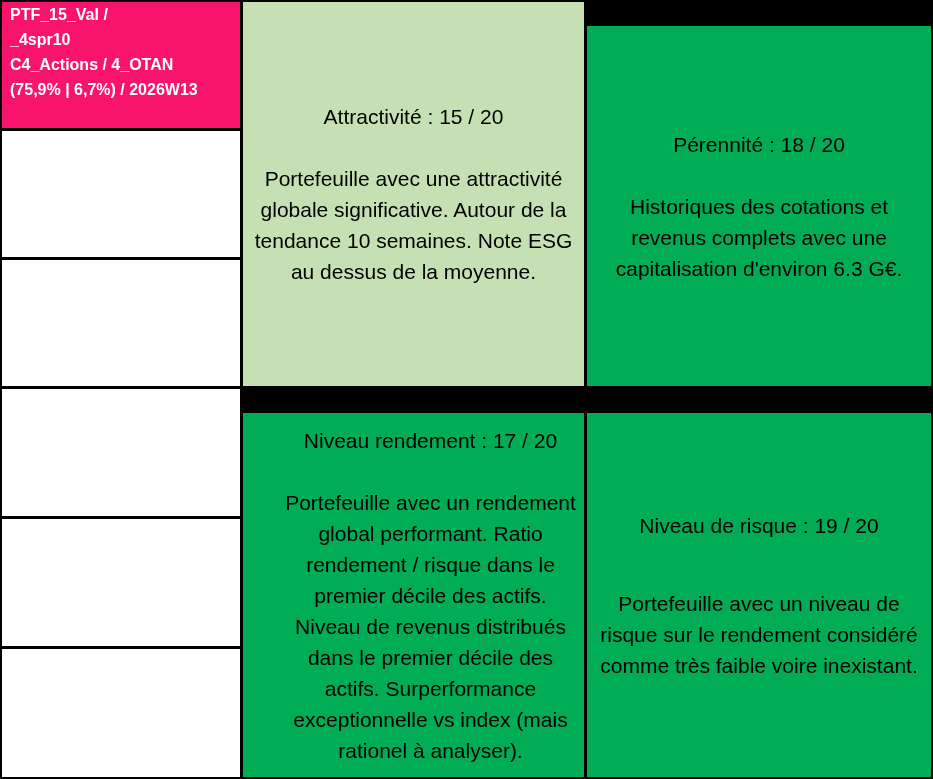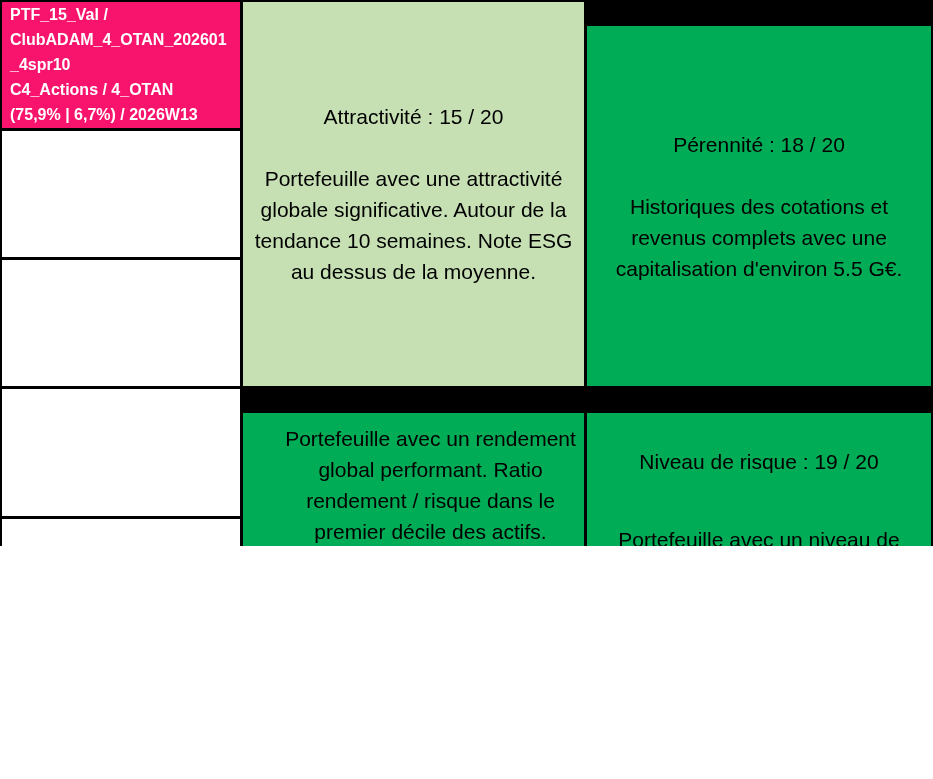--- a/index.html
+++ b/index.html
@@ -4,21 +4,21 @@
 <style>
   html, body {
     margin: 0;
     padding: 0;
     background: #ffffff;
     font-family: "Liberation Sans", sans-serif;
   }
   .sheet {
     position: relative;
     width: 933px;
-    height: 546px;
+    height: 779px;
     box-sizing: border-box;
     background: var(--border, #000000);
     display: grid;
     grid-template-columns: 238px 341px 1fr;
     grid-template-rows: 126px 126px 126px 127px 127px 1fr;
     gap: 3px;
     padding: 2px;
   }
   .cell {
     box-sizing: border-box;
@@ -66,40 +66,39 @@
   .pos-rendement   { grid-column: 2; grid-row: 4 / span 3; padding-left: 40px; }
   .pos-risque      { grid-column: 3; grid-row: 4 / span 3; gap: 16px; }
 </style>
 </head>
 <body>
 
 <div class="sheet">
 
   <div class="cell header-cell pos-header">
     <div class="header-line">PTF_15_Val /</div>
-    <div class="header-line">ClubADAM_4_OTAN_202601</div>
     <div class="header-line">_4spr10</div>
     <div class="header-line">C4_Actions / 4_OTAN</div>
     <div class="header-line">(75,9% | 6,7%) / 2026W13</div>
   </div>
 
   <div class="cell empty-cell pos-w1"></div>
   <div class="cell empty-cell pos-w2"></div>
   <div class="cell empty-cell pos-w3"></div>
   <div class="cell empty-cell pos-w4"></div>
   <div class="cell empty-cell pos-w5"></div>
 
   <div class="cell panel panel-light pos-attractivite">
     <div class="panel-title">Attractivité : 15 / 20</div>
     <div class="panel-body">Portefeuille avec une attractivité globale significative. Autour de la tendance 10 semaines. Note ESG au dessus de la moyenne.</div>
   </div>
 
   <div class="cell panel panel-green pos-perennite">
     <div class="panel-title">Pérennité : 18 / 20</div>
-    <div class="panel-body">Historiques des cotations et revenus complets avec une capitalisation d'environ 5.5 G€.</div>
+    <div class="panel-body">Historiques des cotations et revenus complets avec une capitalisation d'environ 6.3 G€.</div>
   </div>
 
   <div class="cell panel panel-green pos-rendement">
     <div class="panel-title">Niveau rendement : 17 / 20</div>
     <div class="panel-body">Portefeuille avec un rendement global performant. Ratio rendement / risque dans le premier décile des actifs. Niveau de revenus distribués dans le premier décile des actifs. Surperformance exceptionnelle vs index (mais rationel à analyser).</div>
   </div>
 
   <div class="cell panel panel-green pos-risque">
     <div class="panel-title">Niveau de risque : 19 / 20</div>
     <div class="panel-body">Portefeuille avec un niveau de risque sur le rendement considéré comme très faible voire inexistant.</div>

